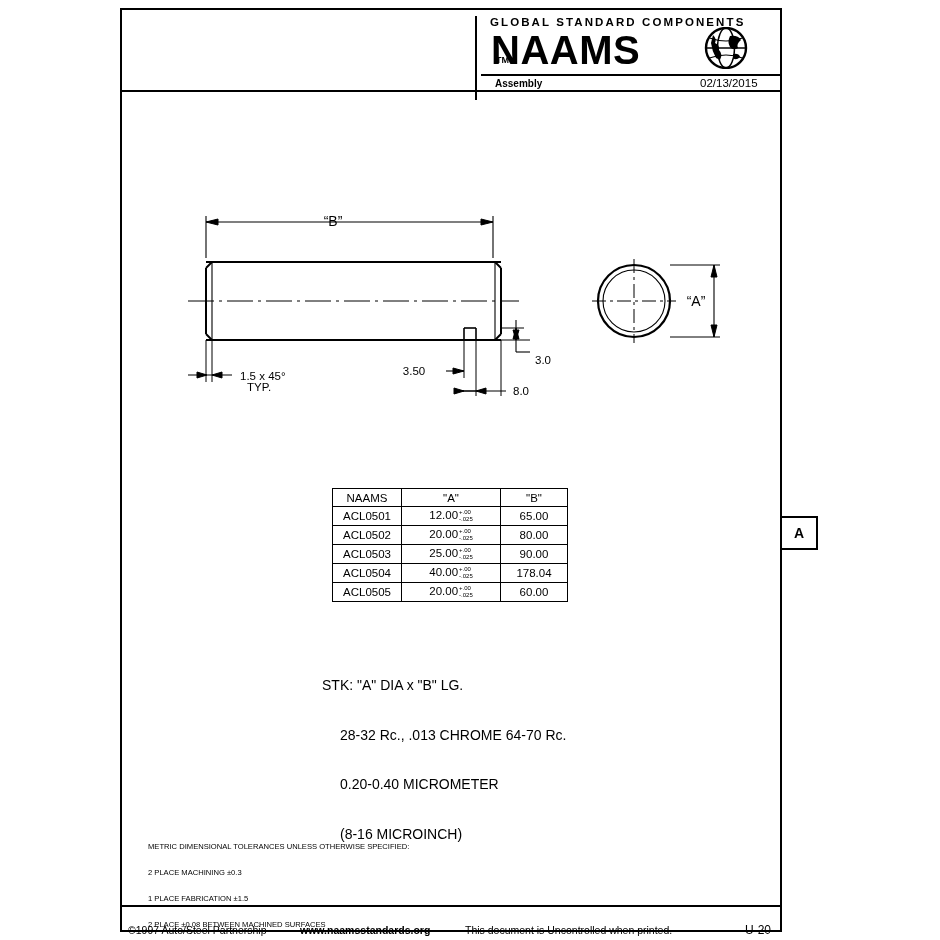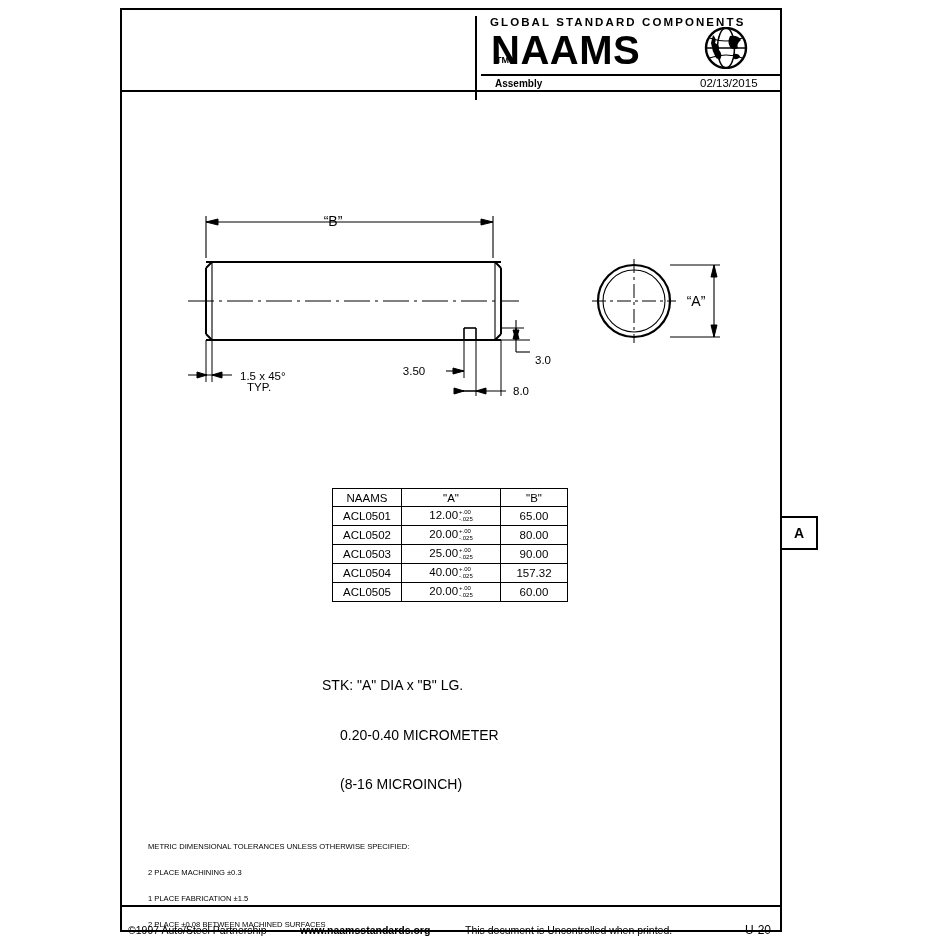--- a/index.html
+++ b/index.html
@@ -328,32 +328,33 @@
         <td>80.00</td>
       </tr>
       <tr>
         <td>ACL0503</td>
         <td class="dimcell"><span>25.00</span><span class="tolstack"><span style="display:block">+.00</span><span style="display:block">-.025</span></span></td>
         <td>90.00</td>
       </tr>
       <tr>
         <td>ACL0504</td>
         <td class="dimcell"><span>40.00</span><span class="tolstack"><span style="display:block">+.00</span><span style="display:block">-.025</span></span></td>
-        <td>157.32</td>
+        <td>178.04</td>
       </tr>
       <tr>
         <td>ACL0505</td>
         <td class="dimcell"><span>20.00</span><span class="tolstack"><span style="display:block">+.00</span><span style="display:block">-.025</span></span></td>
         <td>60.00</td>
       </tr>
     </tbody>
   </table>
 
   <div class="stk-note">
     <div>STK: "A" DIA x "B" LG.</div>
+    <div>28-32 Rc., .013 CHROME 64-70 Rc.</div>
     <div>0.20-0.40 MICROMETER</div>
     <div>(8-16 MICROINCH)</div>
   </div>
 
   <div class="tol-notes">
     <div class="ind1">METRIC DIMENSIONAL TOLERANCES UNLESS OTHERWISE SPECIFIED:</div>
     <div class="ind1">2 PLACE MACHINING ±0.3</div>
     <div class="ind1">1 PLACE FABRICATION ±1.5</div>
     <div class="ind1">2 PLACE ±0.08 BETWEEN MACHINED SURFACES</div>
     

